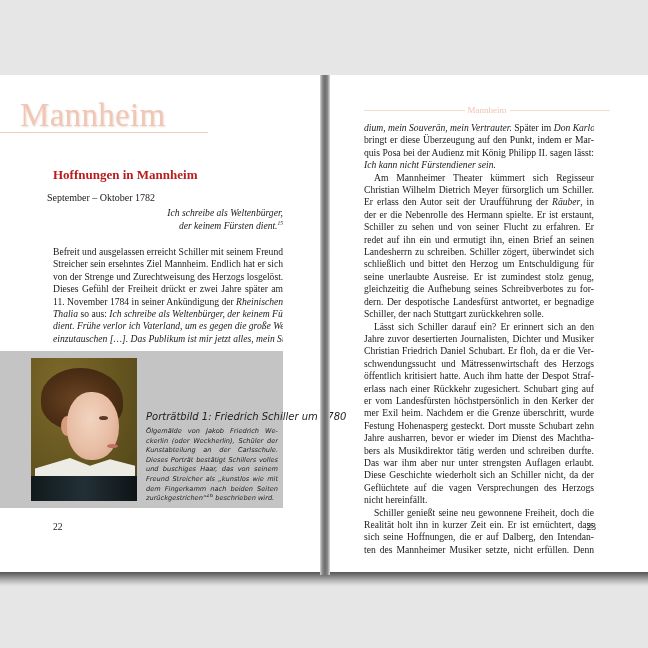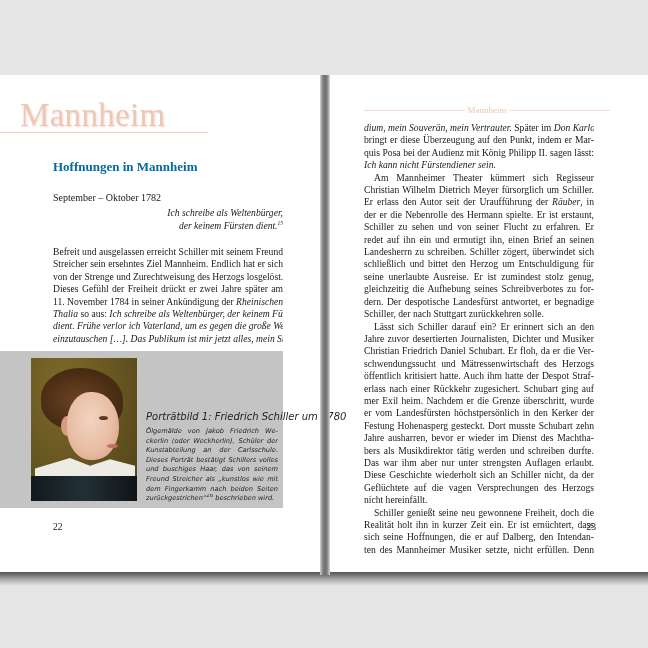--- a/index.html
+++ b/index.html
@@ -42,28 +42,28 @@
     font-weight: normal;
   }
   .chapter-rule {
     position: absolute;
     left: 0; top: 57px;
     width: 208px; height: 1px;
     background: #f0cdbd;
   }
   .section-heading {
     position: absolute;
-    left: 53px; top: 84px;
+    left: 53px; top: 92px;
     font-size: 13px;
     font-weight: bold;
-    color: #0369a1;
+    color: #b91c1c;
   }
   .date-line {
     position: absolute;
-    left: 53px; top: 117px;
+    left: 47px; top: 117px;
     font-size: 10px;
     text-align: right;
   }
   .epigraph {
     position: absolute;
     right: 37px; top: 132px;
     font-size: 9.6px;
     font-style: italic;
     text-align: right;
     line-height: 12.5px;
@@ -248,22 +248,22 @@
       <span class="ln"><span>seine unerlaubte Ausreise. Er ist zumindest stolz genug,</span></span>
       <span class="ln"><span>gleichzeitig die Aufhebung seines Schreibverbotes zu for-</span></span>
       <span class="ln"><span>dern. Der despotische Landesfürst antwortet, er begnadige</span></span>
       <span class="ln last"><span>Schiller, der nach Stuttgart zurückkehren solle.</span></span>
       <span class="ln indent"><span>Lässt sich Schiller darauf ein? Er erinnert sich an den</span></span>
       <span class="ln"><span>Jahre zuvor desertierten Journalisten, Dichter und Musiker</span></span>
       <span class="ln"><span>Christian Friedrich Daniel Schubart. Er floh, da er die Ver-</span></span>
       <span class="ln"><span>schwendungssucht und Mätressenwirtschaft des Herzogs</span></span>
       <span class="ln"><span>öffentlich kritisiert hatte. Auch ihm hatte der Despot Straf-</span></span>
       <span class="ln"><span>erlass nach einer Rückkehr zugesichert. Schubart ging auf</span></span>
+      <span class="ln"><span>er vom Landesfürsten höchstpersönlich in den Kerker der</span></span>
       <span class="ln"><span>mer Exil heim. Nachdem er die Grenze überschritt, wurde</span></span>
-      <span class="ln"><span>er vom Landesfürsten höchstpersönlich in den Kerker der</span></span>
       <span class="ln"><span>Festung Hohenasperg gesteckt. Dort musste Schubart zehn</span></span>
       <span class="ln"><span>Jahre ausharren, bevor er wieder im Dienst des Machtha-</span></span>
       <span class="ln"><span>bers als Musikdirektor tätig werden und schreiben durfte.</span></span>
       <span class="ln"><span>Das war ihm aber nur unter strengsten Auflagen erlaubt.</span></span>
       <span class="ln"><span>Diese Geschichte wiederholt sich an Schiller nicht, da der</span></span>
       <span class="ln"><span>Geflüchtete auf die vagen Versprechungen des Herzogs</span></span>
       <span class="ln last"><span>nicht hereinfällt.</span></span>
       <span class="ln indent"><span>Schiller genießt seine neu gewonnene Freiheit, doch die</span></span>
       <span class="ln"><span>Realität holt ihn in kurzer Zeit ein. Er ist ernüchtert, dass</span></span>
       <span class="ln"><span>sich seine Hoffnungen, die er auf Dalberg, den Intendan-</span></span>

